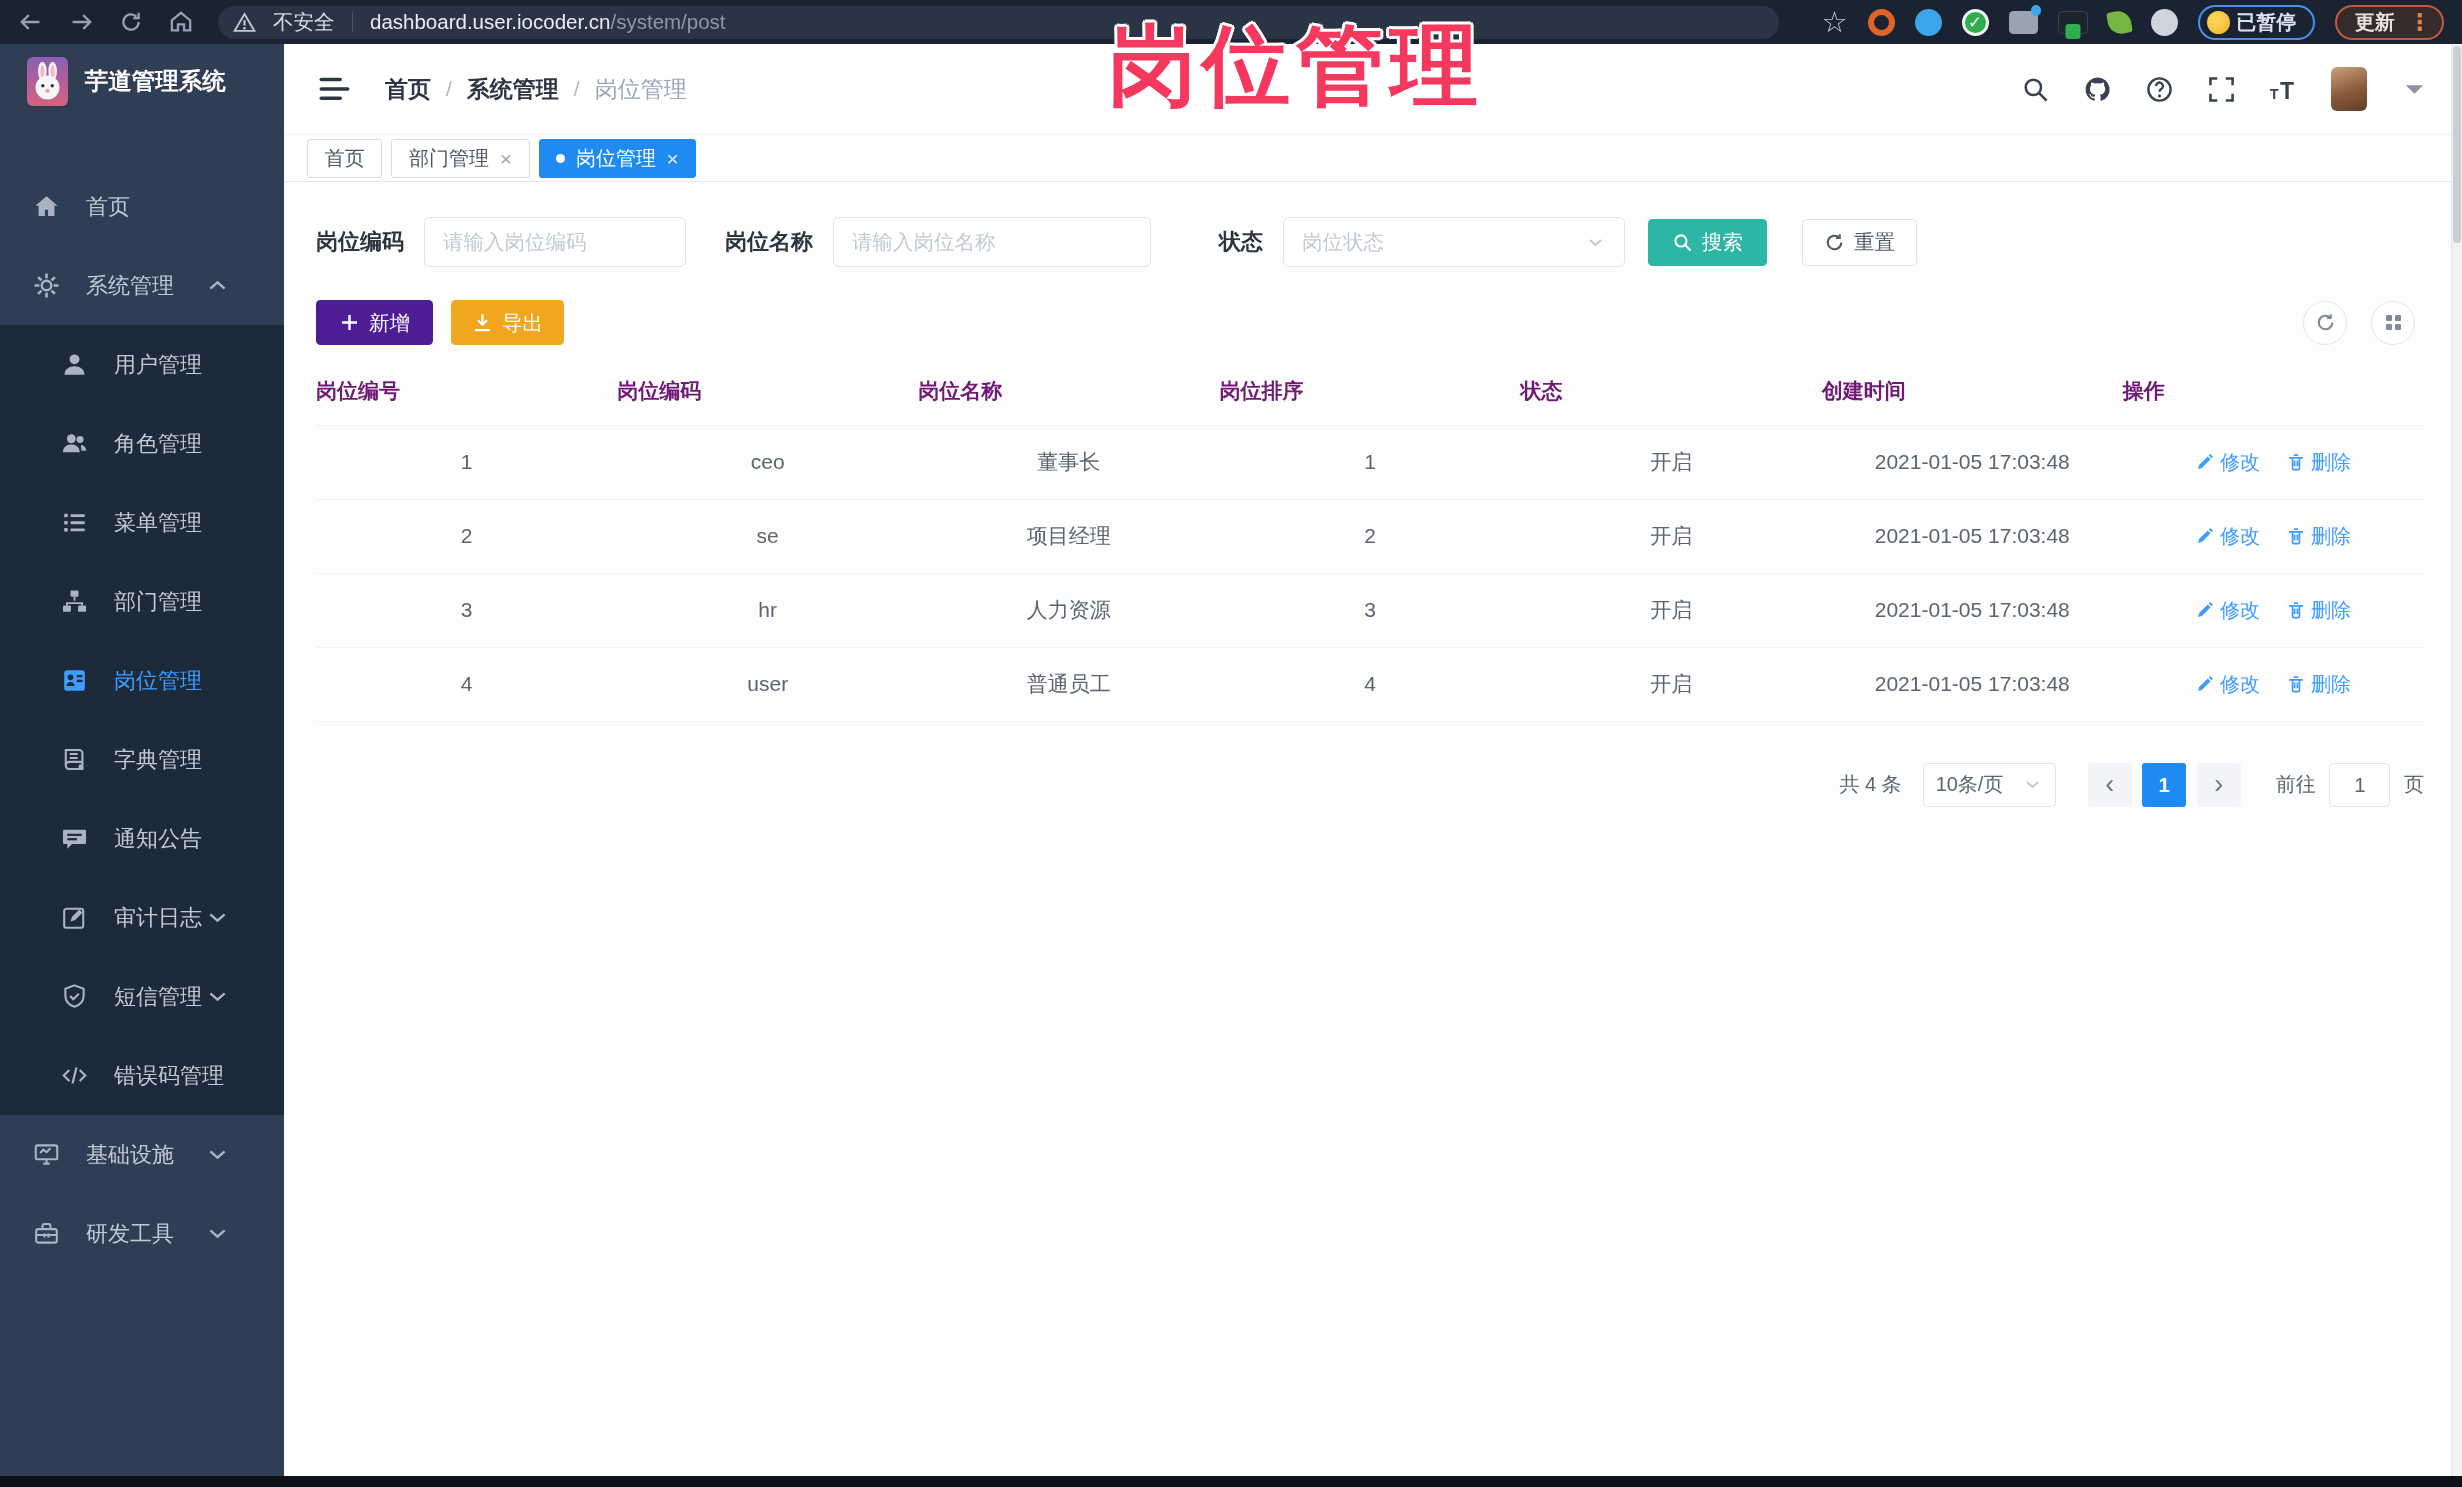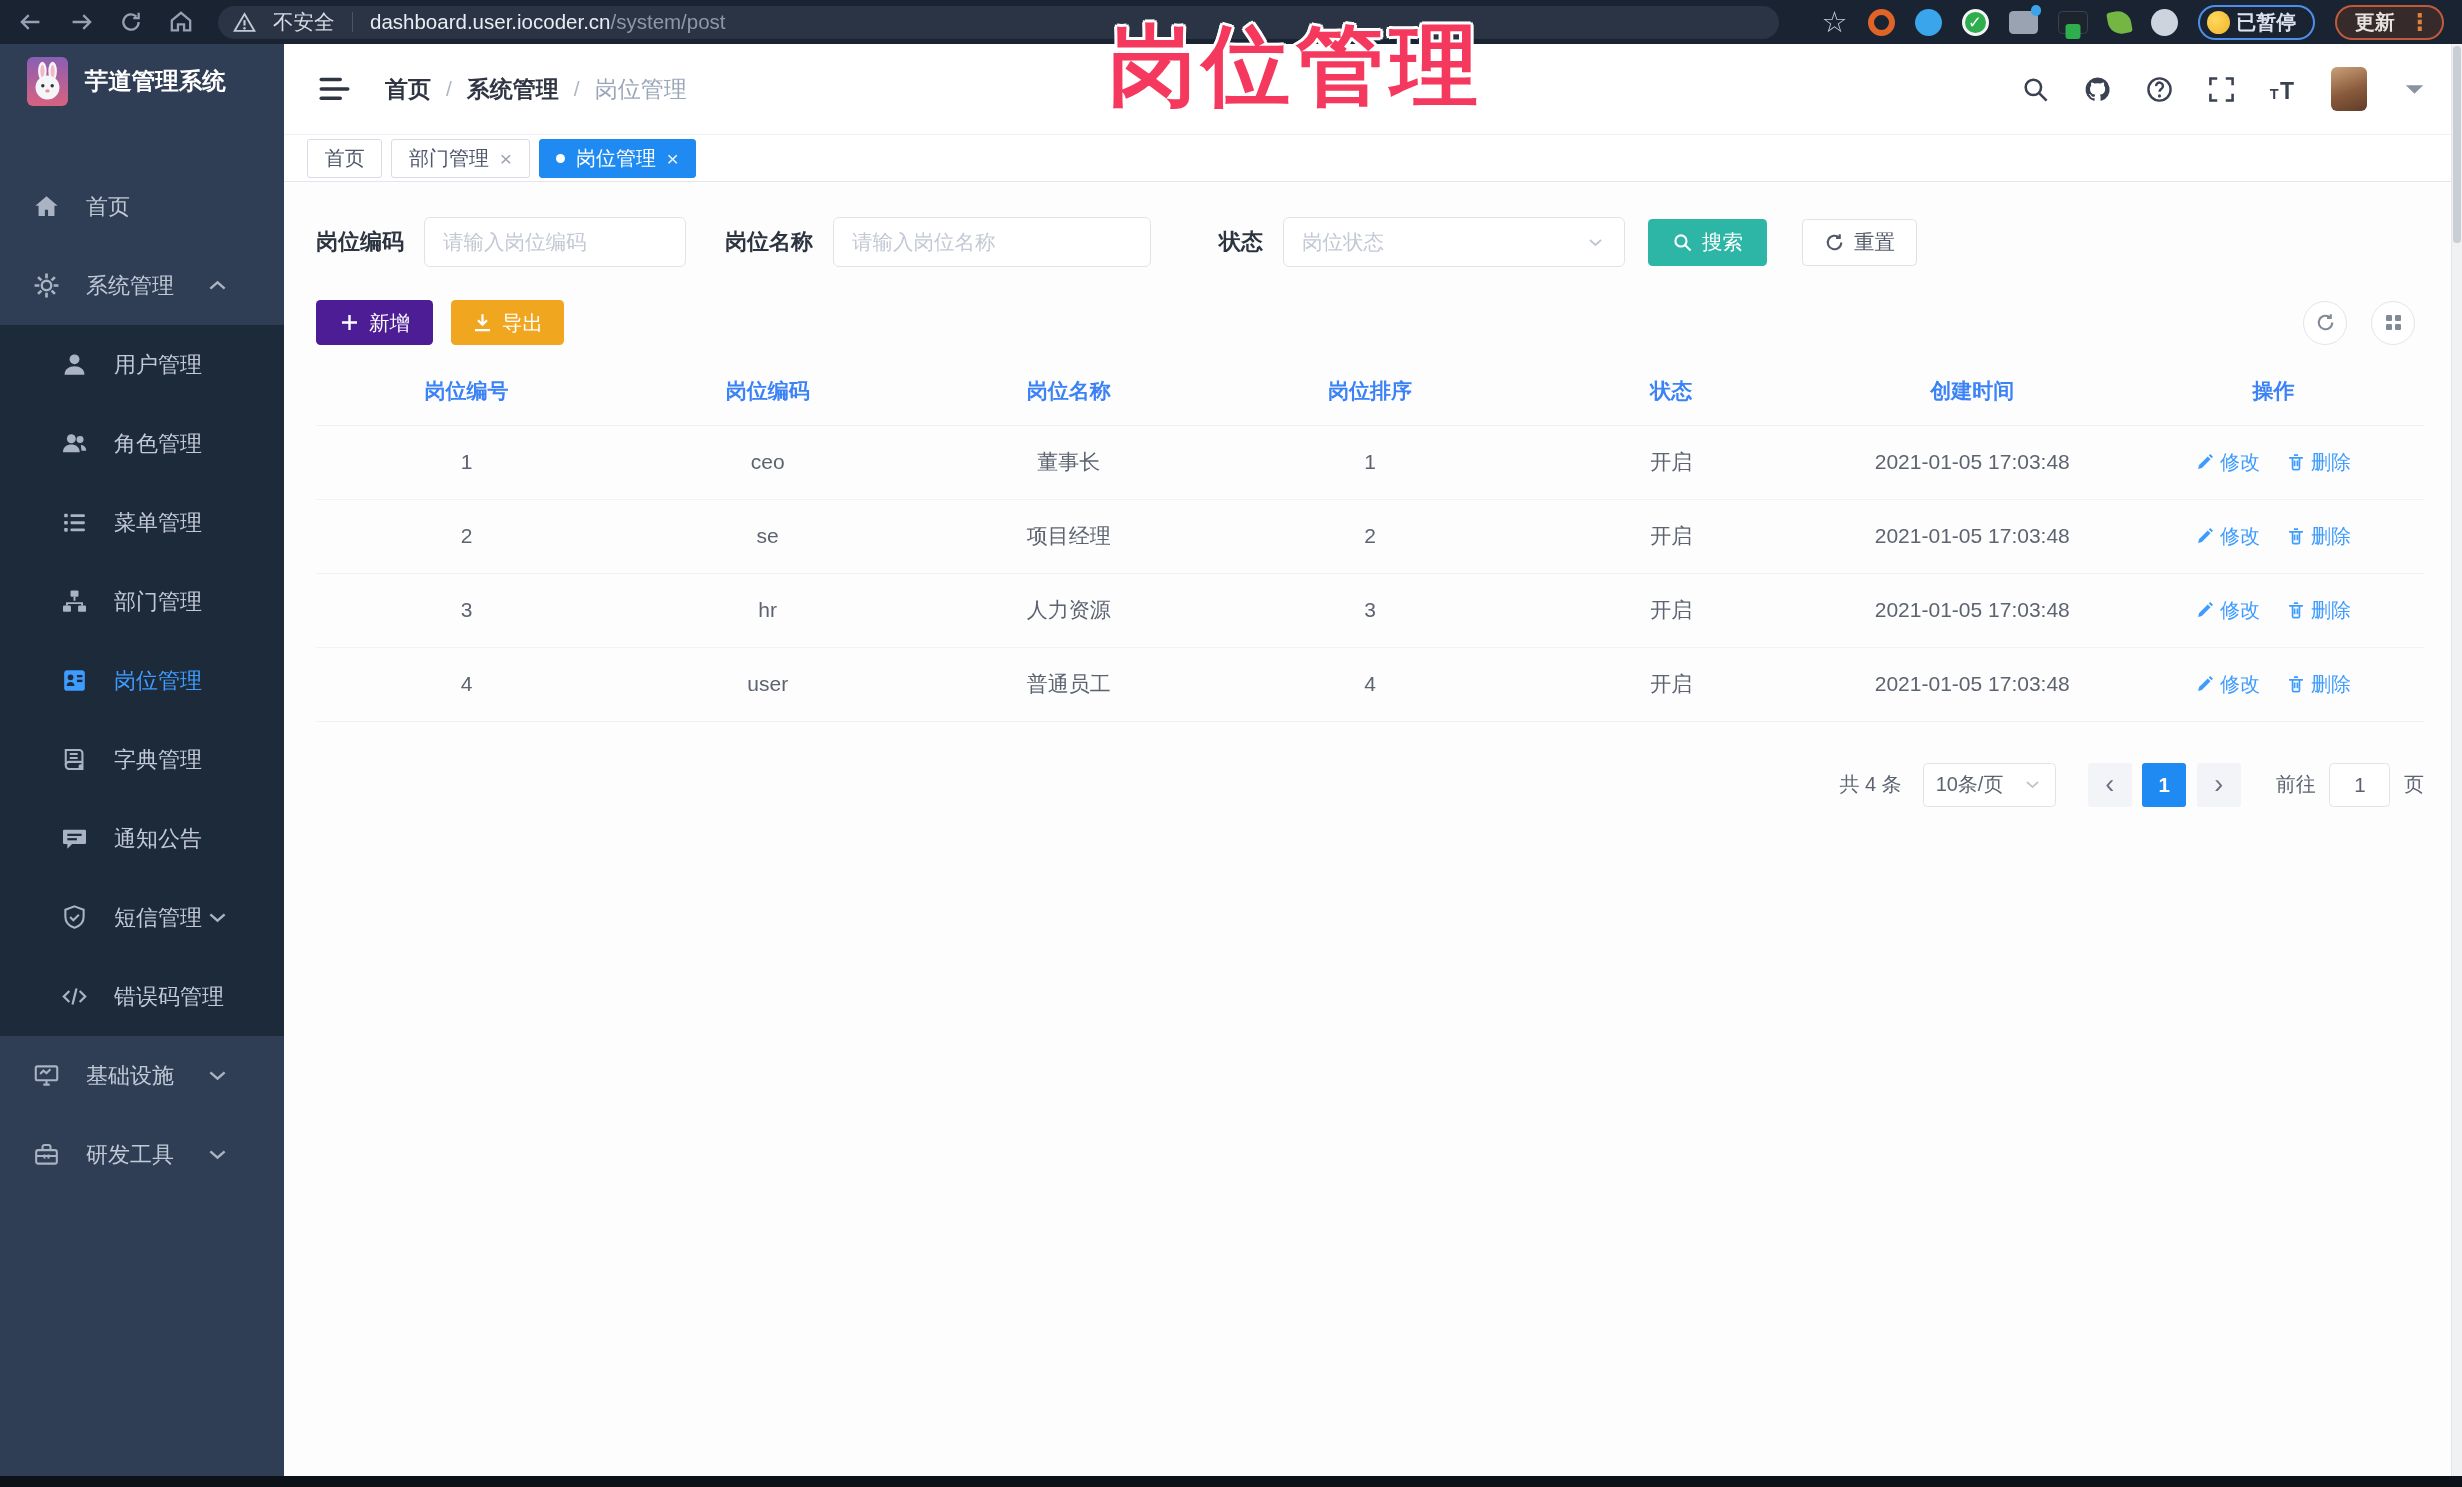--- a/index.html
+++ b/index.html
@@ -107,22 +107,22 @@
 
   .toolbar-row { display: flex; align-items: center; margin-bottom: 18px; }
   .btn-add { background: #4c1d95; color: #fff; height: 45px; padding: 0 23px; margin-right: 18px; }
   .btn-export { background: #f0a71f; color: #fff; height: 45px; padding: 0 21px; }
   .tool-circles { margin-left: auto; display: flex; gap: 24px; margin-right: 9px; }
   .circle-btn { width: 44px; height: 44px; border-radius: 50%; border: 1.5px solid #e2e5ea;
     display: flex; align-items: center; justify-content: center; color: #828a98; background: #fff; cursor: pointer; }
   .circle-btn .icn { width: 21px; height: 21px; }
 
   table { width: 100%; border-collapse: collapse; table-layout: fixed; }
-  th { font-size: 21px; color: #3b82f6; font-weight: bold; padding: 13.6px 0 20px;
-    border-bottom: 1.5px solid #eef1f6; text-align: center; }
+  th { font-size: 21px; color: #701a75; font-weight: bold; padding: 13.6px 0 20px;
+    border-bottom: 1.5px solid #eef1f6; text-align: left; }
   td { height: 74px; font-size: 21px; color: #5d6470; text-align: center; border-bottom: 1.5px solid #f0f2f7; }
   .ops { display: flex; align-items: center; justify-content: center; gap: 27px; }
   .op-link { display: inline-flex; align-items: center; gap: 6px; color: #3f9cff; font-size: 20px; cursor: pointer; }
   .op-link .icn { width: 18px; height: 18px; }
 
   .pagination { display: flex; align-items: center; justify-content: flex-end; margin-top: 41px;
     font-size: 20px; color: #5d6470; }
   .pg-total { margin-right: 21px; }
   .pg-size { width: 133px; height: 44px; border: 1.5px solid #e0e4ea; border-radius: 4.5px; background: #fff;
     display: flex; align-items: center; justify-content: space-between; padding: 0 12px; margin-right: 32px; cursor: pointer; }
@@ -315,20 +315,34 @@
                 <path d="M4 6h26a1.5 1.5 0 0 1 1.5 1.5v15A1.5 1.5 0 0 1 30 24H14l-6 6v-6H4a1.5 1.5 0 0 1-1.5-1.5v-15A1.5 1.5 0 0 1 4 6z"></path>
                 <rect x="8" y="11" width="18" height="2.8" fill="#1d2a3a"></rect>
                 <rect x="8" y="16.5" width="12" height="2.8" fill="#1d2a3a"></rect>
               </svg>
             </span>
             <span class="mi-label">通知公告</span>
           </div>
           <div class="menu-item">
             <span class="icn ">
               <svg viewBox="0 0 34 34" fill="none" stroke="currentColor" stroke-width="2.6">
+                <rect x="4" y="6" width="24" height="24" rx="3"></rect>
+                <path d="M12 22l2-6 9-9 4 4-9 9z" fill="currentColor" stroke="none"></path>
+              </svg>
+            </span>
+            <span class="mi-label">审计日志</span>
+            <span class="icn chev">
+              <svg viewBox="0 0 34 34" fill="none" stroke="currentColor" stroke-width="3">
+                <path d="M8 13l9 8 9-8"></path>
+              </svg>
+            </span>
+          </div>
+          <div class="menu-item">
+            <span class="icn ">
+              <svg viewBox="0 0 34 34" fill="none" stroke="currentColor" stroke-width="2.6">
                 <path d="M17 3l11.5 4.2v8.8c0 7.3-4.6 11.6-11.5 14-6.9-2.4-11.5-6.7-11.5-14V7.2z"></path>
                 <path d="M11.5 16.5l4 4 7-7"></path>
               </svg>
             </span>
             <span class="mi-label">短信管理</span>
             <span class="icn chev">
               <svg viewBox="0 0 34 34" fill="none" stroke="currentColor" stroke-width="3">
                 <path d="M8 13l9 8 9-8"></path>
               </svg>
             </span>

